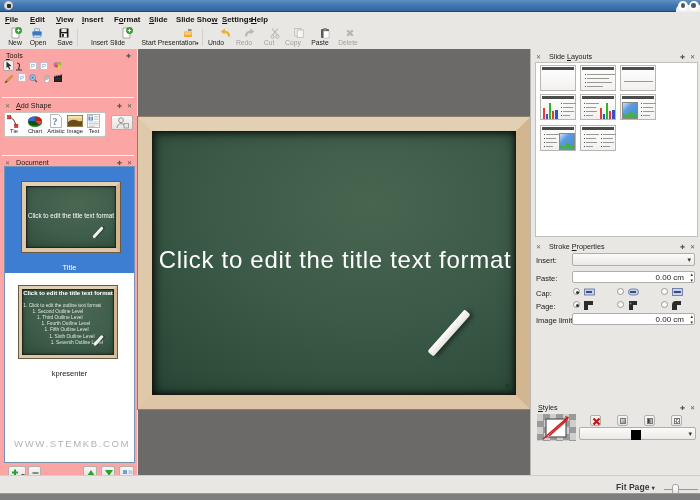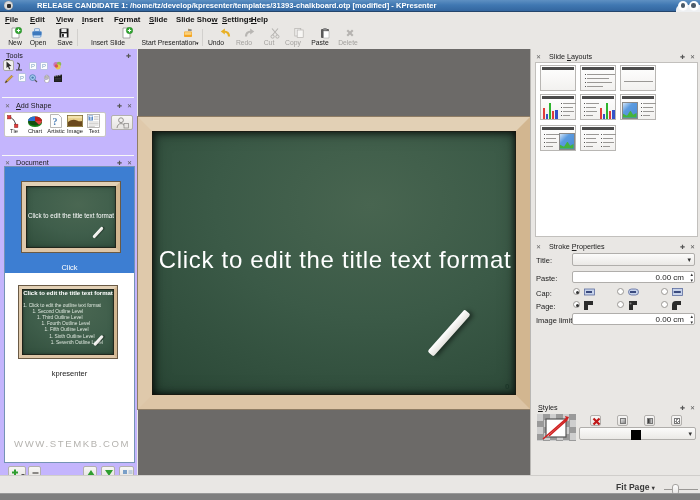--- a/index.html
+++ b/index.html
@@ -23,21 +23,21 @@
 #menubar u { text-decoration:underline; }
 
 
 #toolbar { position:absolute; left:0; top:26px; width:700px; height:23px; background:#e9e7e4; }
 .tlab { position:absolute; top:13px; font-size:6.8px; color:#1a1a1a; text-align:center; transform:translateX(-50%); white-space:nowrap; }
 .tlab.d { color:#a3a19e; }
 .tic { position:absolute; top:1px; width:12px; height:12px; transform:translateX(-50%); }
 .tsep { position:absolute; top:3px; width:1px; height:17px; background:#d2d0cd; }
 
 
-#leftdock { position:absolute; left:0; top:49px; width:137px; height:444px; background:#c4b5fd; }
+#leftdock { position:absolute; left:0; top:49px; width:137px; height:444px; background:#fca5a5; }
 #canvas { position:absolute; left:138px; top:49px; width:392px; height:426px; background:#6c6a68; }
 #rightdock { position:absolute; left:530px; top:49px; width:170px; height:426px; background:#e9e7e4; border-left:1px solid #b9b7b4; }
 
 .hx { position:absolute; font-size:6px; color:#666; }
 .hpin { position:absolute; font-size:6px; color:#555; }
 .htxt { position:absolute; font-size:7.2px; color:#1a1a1a; }
 .htxt u { text-decoration:underline; }
 .sepline { position:absolute; height:1px; background:#d8d6d3; border-bottom:1px solid #f8f8f7; }
 
 
@@ -58,21 +58,20 @@
 .radio { position:absolute; width:7px; height:7px; border-radius:50%; background:radial-gradient(#fff 55%, #e7e5e2); border:1px solid #9e9c99; }
 .radio.on::after { content:""; position:absolute; left:1.5px; top:1.5px; width:3px; height:3px; border-radius:50%; background:#333; }
 .sbtn { position:absolute; background:linear-gradient(#f7f6f5,#e6e4e1); border:1px solid #b2b0ad; border-radius:2px; }
 .sbtn svg { position:absolute; left:0.5px; top:0.5px; }
 </style>
 </head>
 <body>
 
 <div id="titlebar">
   <div id="ticon"></div>
-  <div class="ttext">RELEASE CANDIDATE 1: /home/tz/develop/kpresenter/templates/31393-chalkboard.otp [modified] - KPresenter</div>
   <div id="wbtab"></div>
   <div class="wbtn" style="left:678px"></div>
   <div class="wbtn" style="left:688.5px"></div>
 </div>
 
 <div id="menubar">
   <span style="left:5px"><u>F</u>ile</span>
   <span style="left:30px"><u>E</u>dit</span>
   <span style="left:56px"><u>V</u>iew</span>
   <span style="left:82px"><u>I</u>nsert</span>
@@ -256,21 +255,21 @@
   <div class="hpin" style="left:127px;top:110px">✕</div>
 
   <div class="a" style="left:4px;top:117px;width:131px;height:297px;background:#fff;border:1px solid #7593b5;overflow:hidden">
     <div class="a" style="left:0;top:0;width:129px;height:106px;background:#3d7ed2"></div>
 
     <div class="bframe sm" style="left:17px;top:15px;width:98px;height:70px;border-width:4px;box-shadow:0 0 0 1px #6a5a45">
       <div class="binner"></div>
       <div class="a" style="left:0;right:0;top:25.5px;color:#fff;font-size:6.3px;text-align:center;white-space:nowrap">Click to edit the title text format</div>
       <div class="chalk" style="left:65px;top:45px;width:14px;height:3px;transform:rotate(-48deg);box-shadow:1px 1px 1px rgba(0,0,0,.4)"></div>
     </div>
-    <div class="a" style="left:0;top:96px;width:129px;text-align:center;color:#fff;font-size:7.5px">Click</div>
+    <div class="a" style="left:0;top:96px;width:129px;text-align:center;color:#fff;font-size:7.5px">Title</div>
 
     <div class="bframe sm" style="left:14px;top:118.5px;width:98px;height:72px;border-width:3px;box-shadow:0 0 0 1px #6a5a45">
       <div class="binner"></div>
       <div class="a" style="left:0;right:0;top:1px;color:#fff;font-size:6px;font-weight:bold;text-align:center;white-space:nowrap">Click to edit the title text format</div>
       <div class="a" style="left:0;top:14px;color:#dfe8df;font-size:4.8px;line-height:6.2px;white-space:nowrap">
         <div style="margin-left:1.3px">1. Click to edit the outline text format</div>
         <div style="margin-left:10.4px">1. Second Outline Level</div>
         <div style="margin-left:15px">1. Third Outline Level</div>
         <div style="margin-left:19.6px">1. Fourth Outline Level</div>
         <div style="margin-left:22.6px">1. Fifth Outline Level</div>
@@ -443,21 +442,21 @@
           <div style="position: absolute; left: 2px; top: 12px; width: 7.8px; height: 1.6px; background: rgb(154, 152, 149);"></div>
         </div>
       </div>
     </div>
 
   <div class="hx" style="left:5px;top:194px">✕</div>
   <div class="htxt" style="left:18px;top:193px">Stroke <u>P</u>roperties</div>
   <div class="hpin" style="left:149px;top:194px">✚</div>
   <div class="hpin" style="left:159px;top:194px">✕</div>
   <div class="a" style="left:0;top:203px;width:170px;height:80px;font-size:7.5px;color:#1a1a1a" id="strokebody">
-    <span class="a" style="left:5px;top:4px">Title:</span>
+    <span class="a" style="left:5px;top:4px">Insert:</span>
     <div class="combo" style="left:41px;top:1px;width:123px;height:13px">
         <span style="position:absolute;right:3px;top:2px;font-size:7px;color:#333">▾</span>
       </div>
     <span class="a" style="left:5px;top:22px">Paste:</span>
     <div class="spin" style="left:41px;top:19px;width:123px;height:12px">
         <span style="position:absolute;right:10px;top:1px">0.00 cm</span>
         <span style="position:absolute;right:1px;top:-1px;font-size:5px;color:#333">▴<br>▾</span>
       </div>
     <span class="a" style="left:5px;top:37px">Cap:</span>
     <span class="a" style="left:5px;top:50px">Page:</span>

